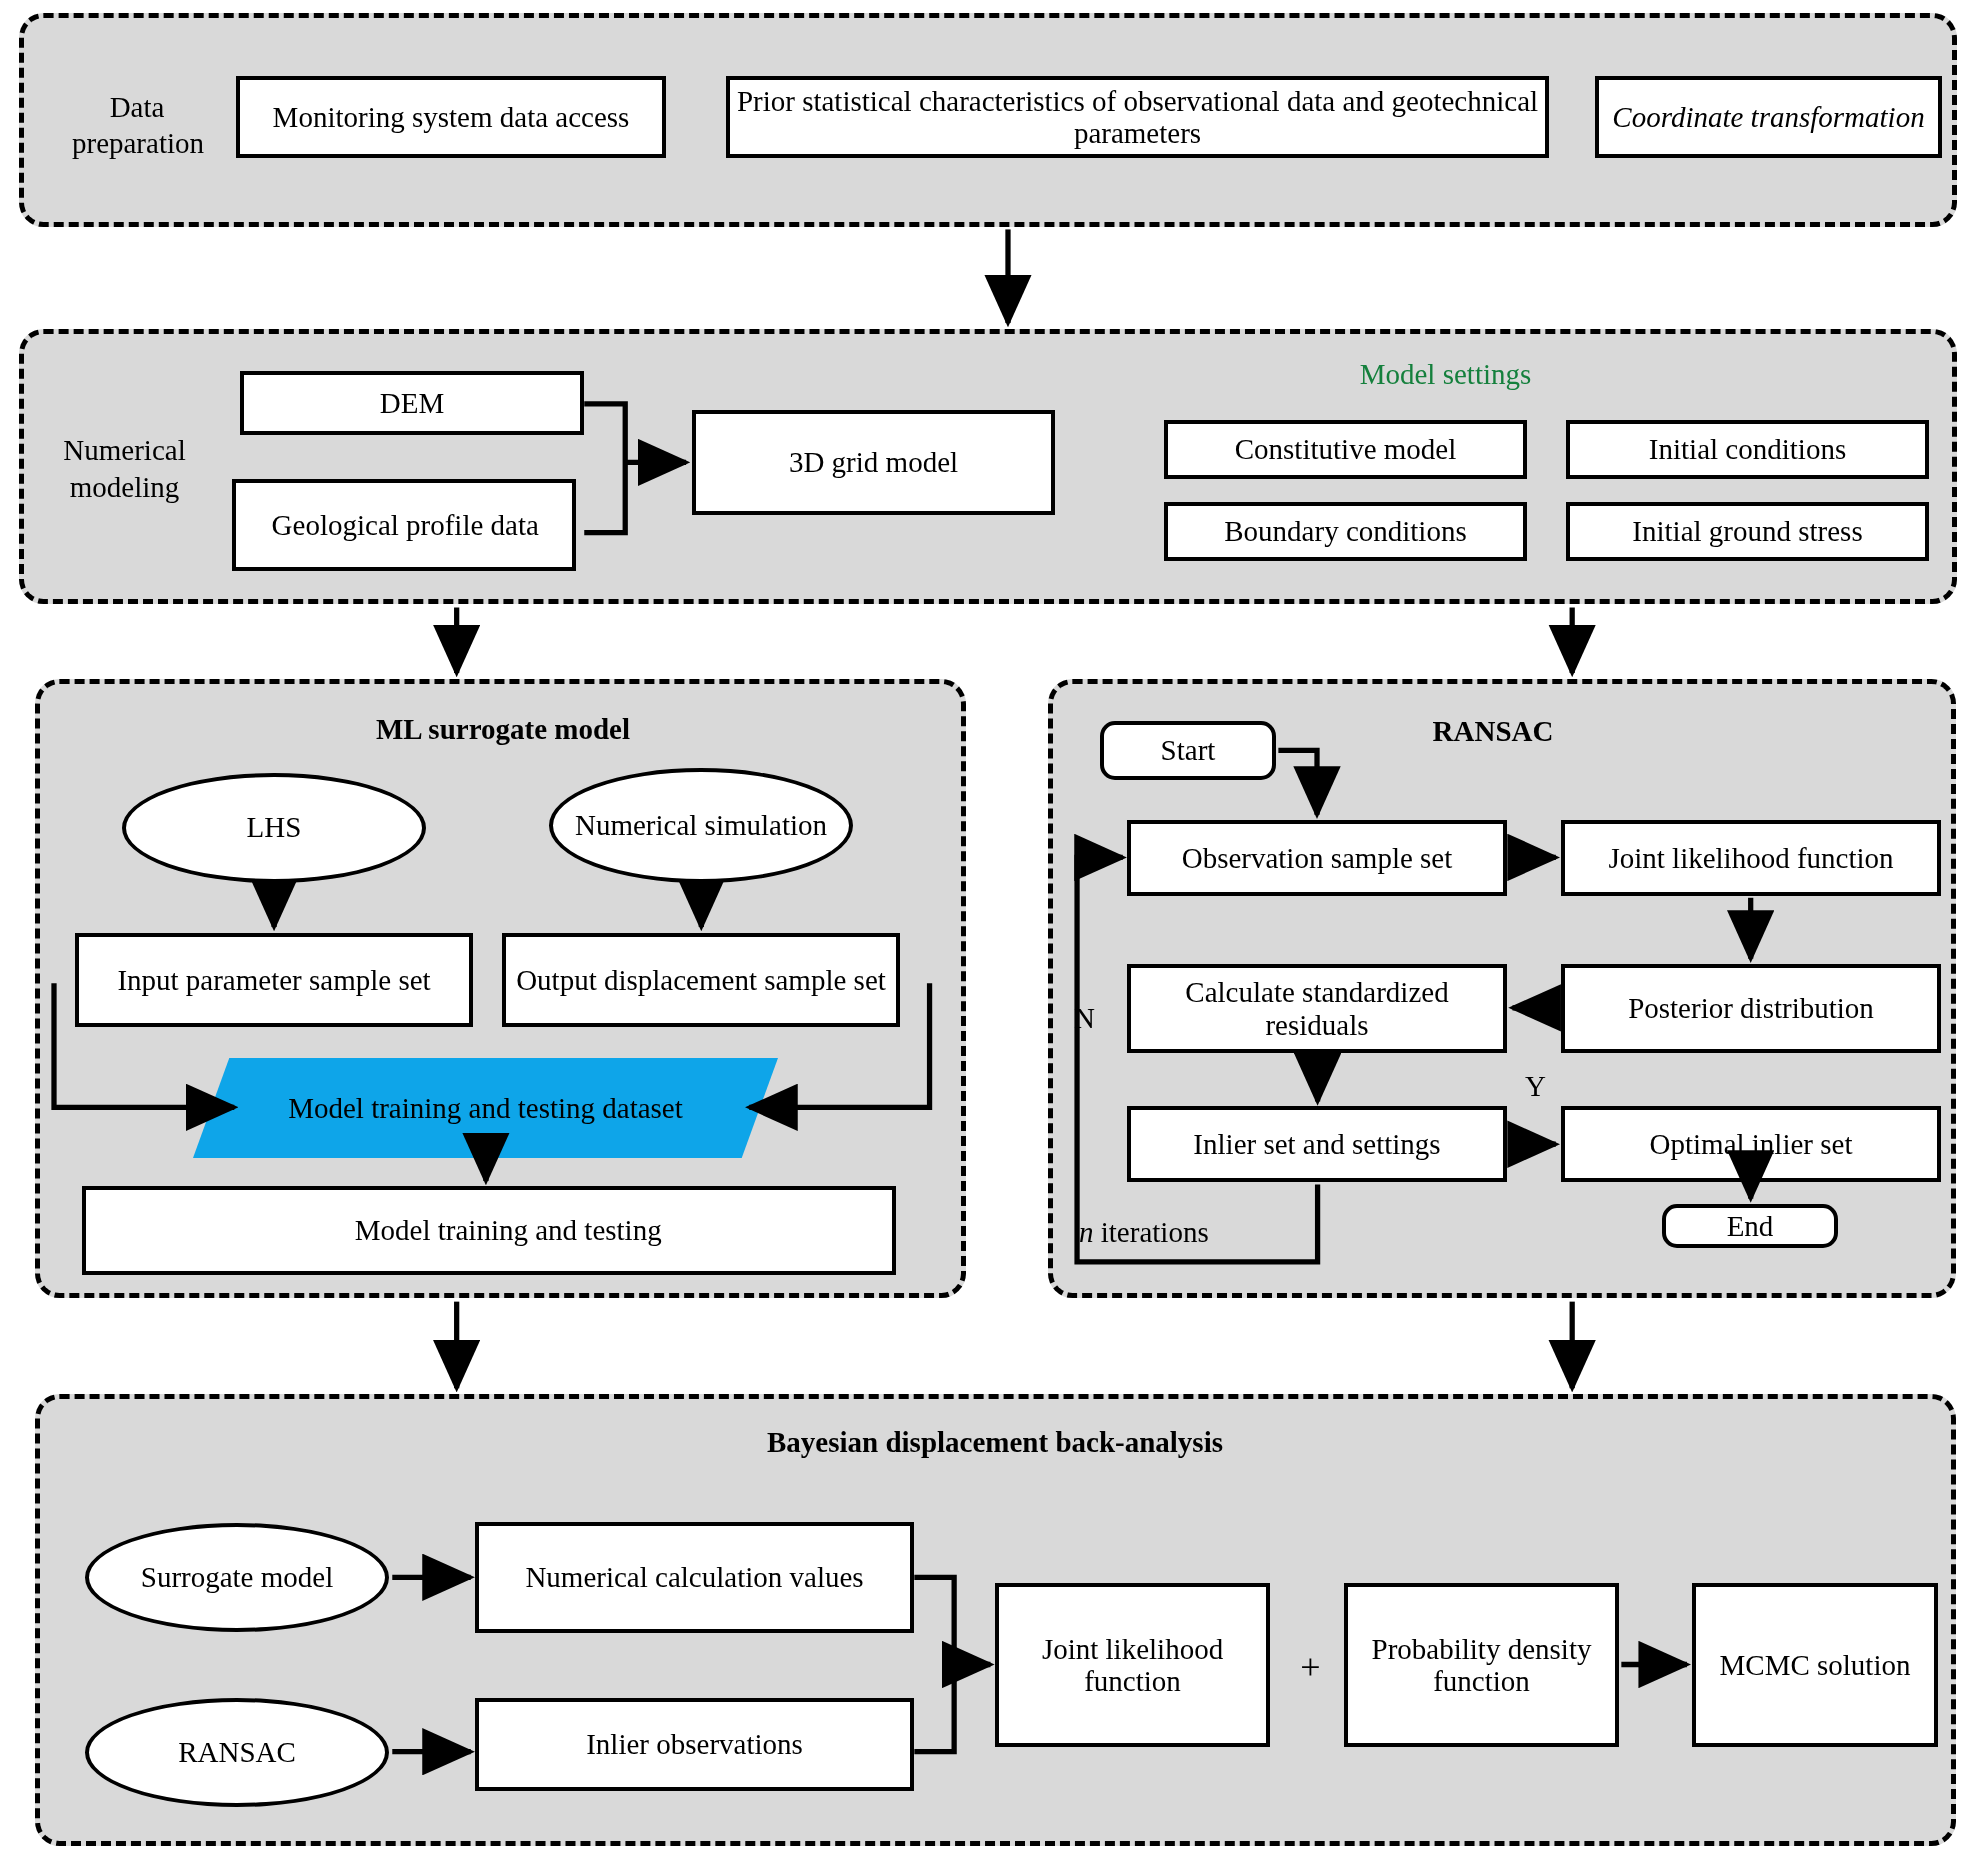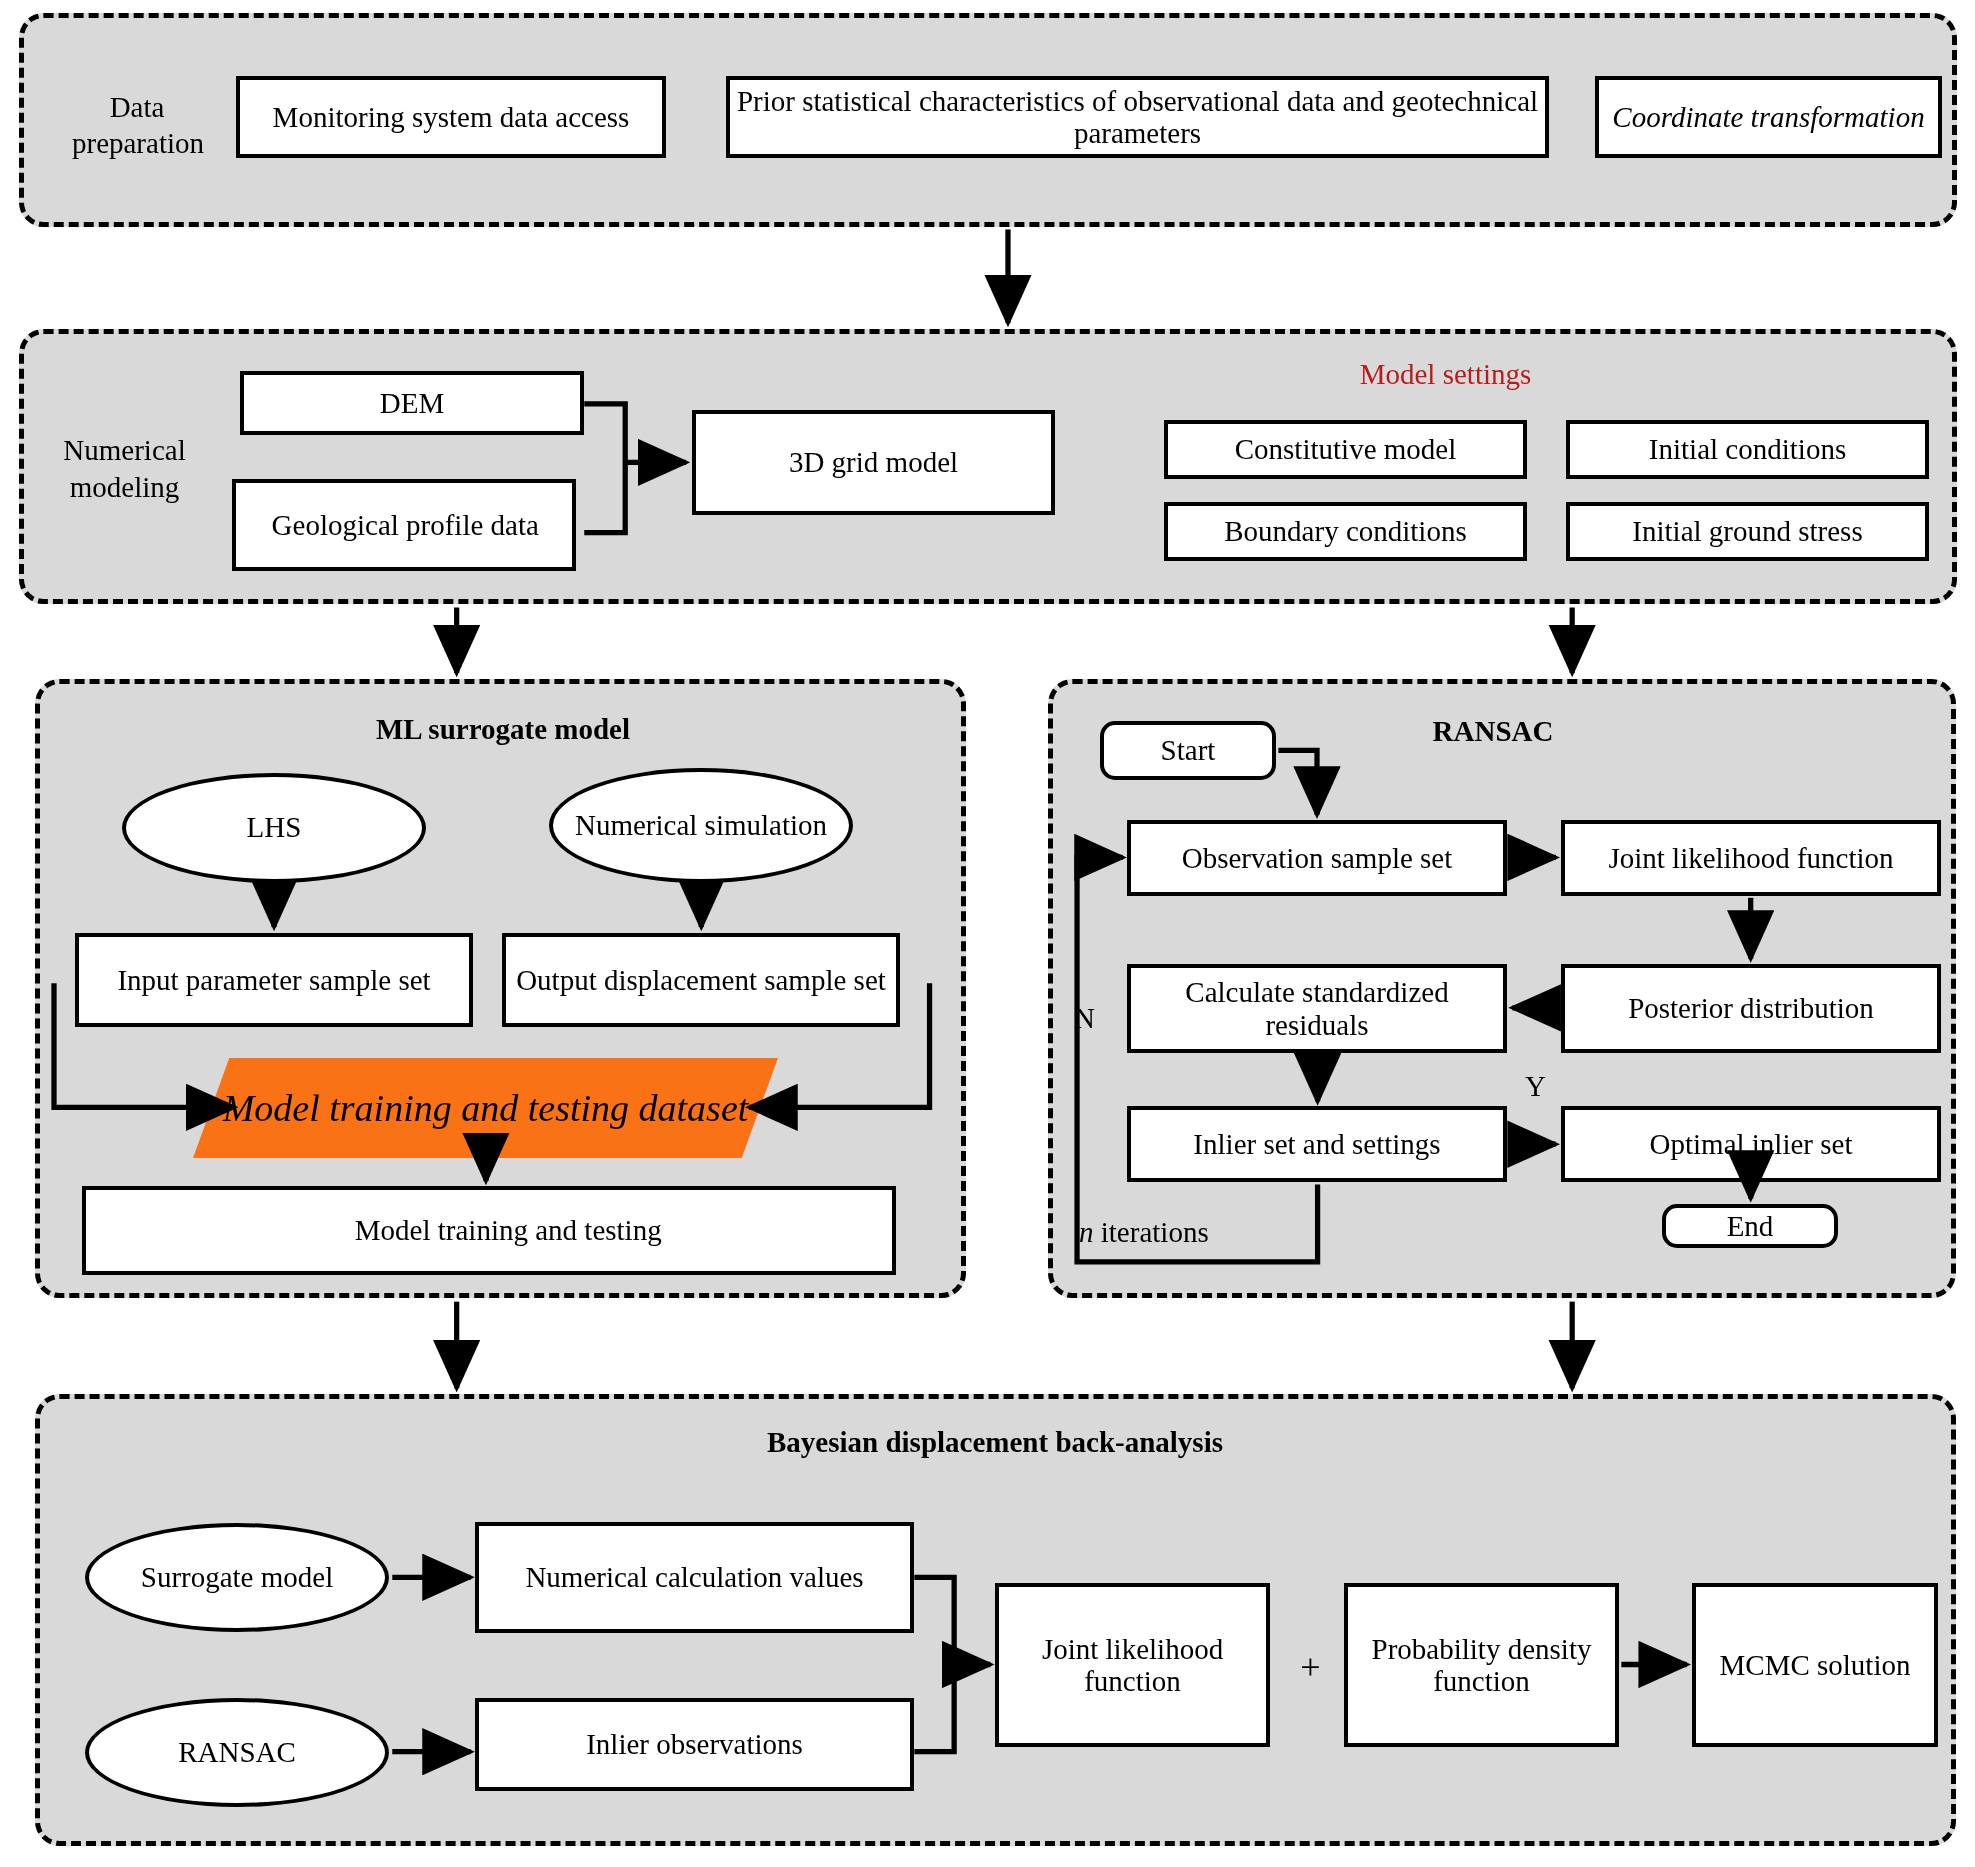--- a/index.html
+++ b/index.html
@@ -8,27 +8,27 @@
   #stage{position:relative;width:1975px;height:1867px;background:#fff;}
   svg{position:absolute;left:0;top:0;width:1975px;height:1867px;}
   .panel{position:absolute;background:#d9d9d9;border:5.3px dashed #000;border-radius:24.6px;box-sizing:border-box;}
   .node{position:absolute;background:#fff;border:4.1px solid #000;box-sizing:border-box;
         display:flex;align-items:center;justify-content:center;text-align:center;
         font-size:29px;line-height:1.12;color:#000;padding:0 3.5px;}
   .term{border-radius:15px;}
   .ellipse{position:absolute;background:#fff;border:4.1px solid #000;border-radius:50%;
            box-sizing:border-box;display:flex;align-items:center;justify-content:center;
            text-align:center;font-size:29px;line-height:1.1;color:#000;}
-  .para{position:absolute;background:#f97316;color:#000;font-size:38px;line-height:1.12;
+  .para{position:absolute;background:#0ea5e9;color:#000;font-size:29px;line-height:1.12;
         display:flex;align-items:center;justify-content:center;text-align:center;
-        clip-path:polygon(6.2% 0,100% 0,93.8% 100%,0% 100%);font-style:italic;}
+        clip-path:polygon(6.2% 0,100% 0,93.8% 100%,0% 100%);}
   .para-in{position:relative;z-index:2;}
   .lbl{position:absolute;font-size:29px;line-height:1.12;color:#000;text-align:center;}
   .ttl{position:absolute;font-size:29px;font-weight:bold;color:#000;text-align:center;}
-  .sub{position:absolute;font-size:29px;color:#b91c1c;text-align:center;}
+  .sub{position:absolute;font-size:29px;color:#15803d;text-align:center;}
   .plus{position:absolute;font-size:36px;color:#000;text-align:center;}
   .ital{font-style:italic;}
 </style>
 </head>
 <body>
 
 <div id="stage">
 
   <div class="panel" style="left:19px;top:13px;width:1938px;height:214px;"></div>
 

